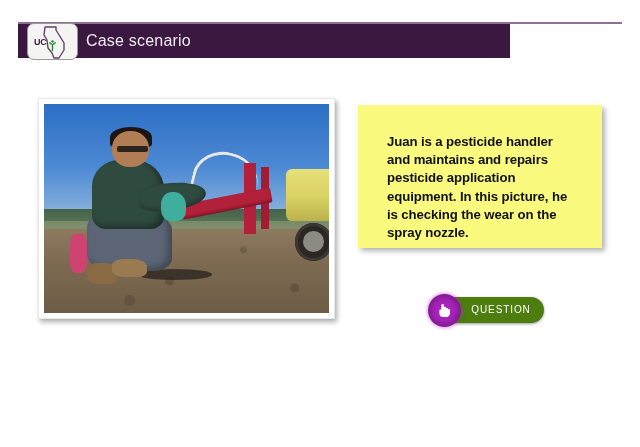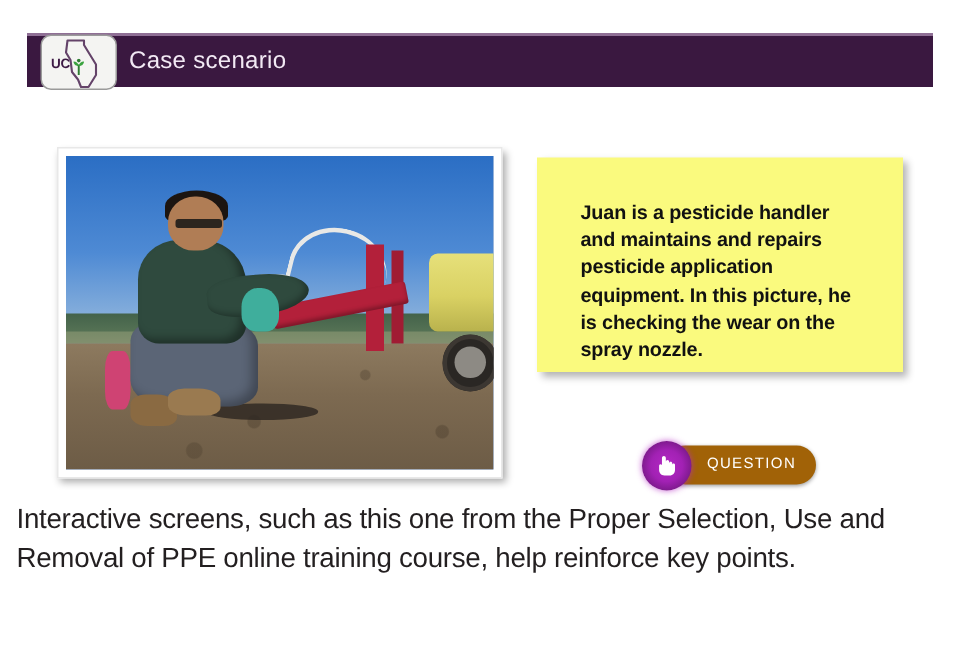--- a/index.html
+++ b/index.html
@@ -31,21 +31,21 @@
     width: 604px;
     height: 2px;
     background: #8f6f95;
   }
 
   
   .header-bar {
     position: absolute;
     left: 18px;
     top: 24px;
-    width: 604px;
+    width: 492px;
     height: 34px;
     background: #3a1840;
     box-sizing: border-box;
   }
   .header-title {
     position: absolute;
     left: 68px;
     top: 0px;
     height: 34px;
     line-height: 34px;
@@ -271,21 +271,21 @@
     top: 294px;
     width: 116px;
     height: 33px;
   }
   .question-pill {
     position: absolute;
     left: 16px;
     top: 3px;
     width: 100px;
     height: 26px;
-    background: #a16207;
+    background: #4d7c0f;
     border-radius: 13px;
     box-shadow: 0 1px 3px rgba(0,0,0,0.4);
   }
   .question-label {
     position: absolute;
     left: 0; top: 0;
     width: 100%; height: 26px;
     line-height: 26px;
     text-align: center;
     padding-left: 14px;
@@ -392,15 +392,14 @@
     <div class="question-pill">
       <span class="question-label">QUESTION</span>
     </div>
     <div class="cursor-circle">
       <svg class="cursor-hand" viewBox="0 0 13 15">
         <path d="M5 14 C2.6 14 1.4 12.2 1.4 10.2 L1.4 7.6 C1.4 6.9 2.0 6.4 2.6 6.6 L3.3 6.9 L3.3 2.4 C3.3 1.6 3.9 1 4.6 1 C5.3 1 5.9 1.6 5.9 2.4 L5.9 5.8 L5.9 4.8 C5.9 4.2 6.4 3.7 7.0 3.7 C7.6 3.7 8.1 4.2 8.1 4.8 L8.1 5.9 C8.1 5.3 8.6 4.9 9.1 4.9 C9.7 4.9 10.2 5.3 10.2 5.9 L10.2 6.9 C10.2 6.4 10.6 6.0 11.1 6.0 C11.6 6.0 12.0 6.4 12.0 6.9 L12.0 10.3 C12.0 12.3 10.6 14 8.4 14 Z" fill="#ffffff"></path>
       </svg>
     </div>
   </div>
 
-  <p class="caption">Interactive screens, such as this one from the Proper Selection, Use and Removal of PPE online training course, help reinforce key points.</p>
 
 </div>
 
 </body></html>

